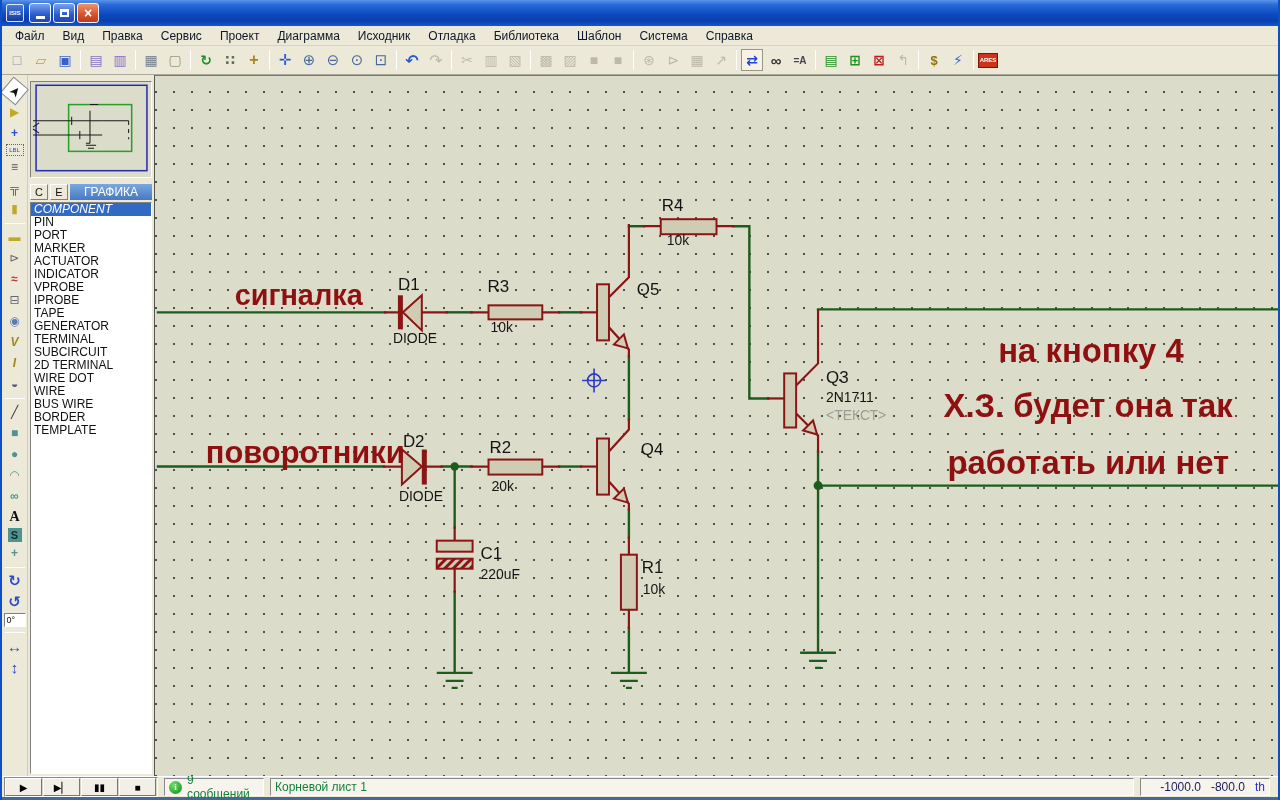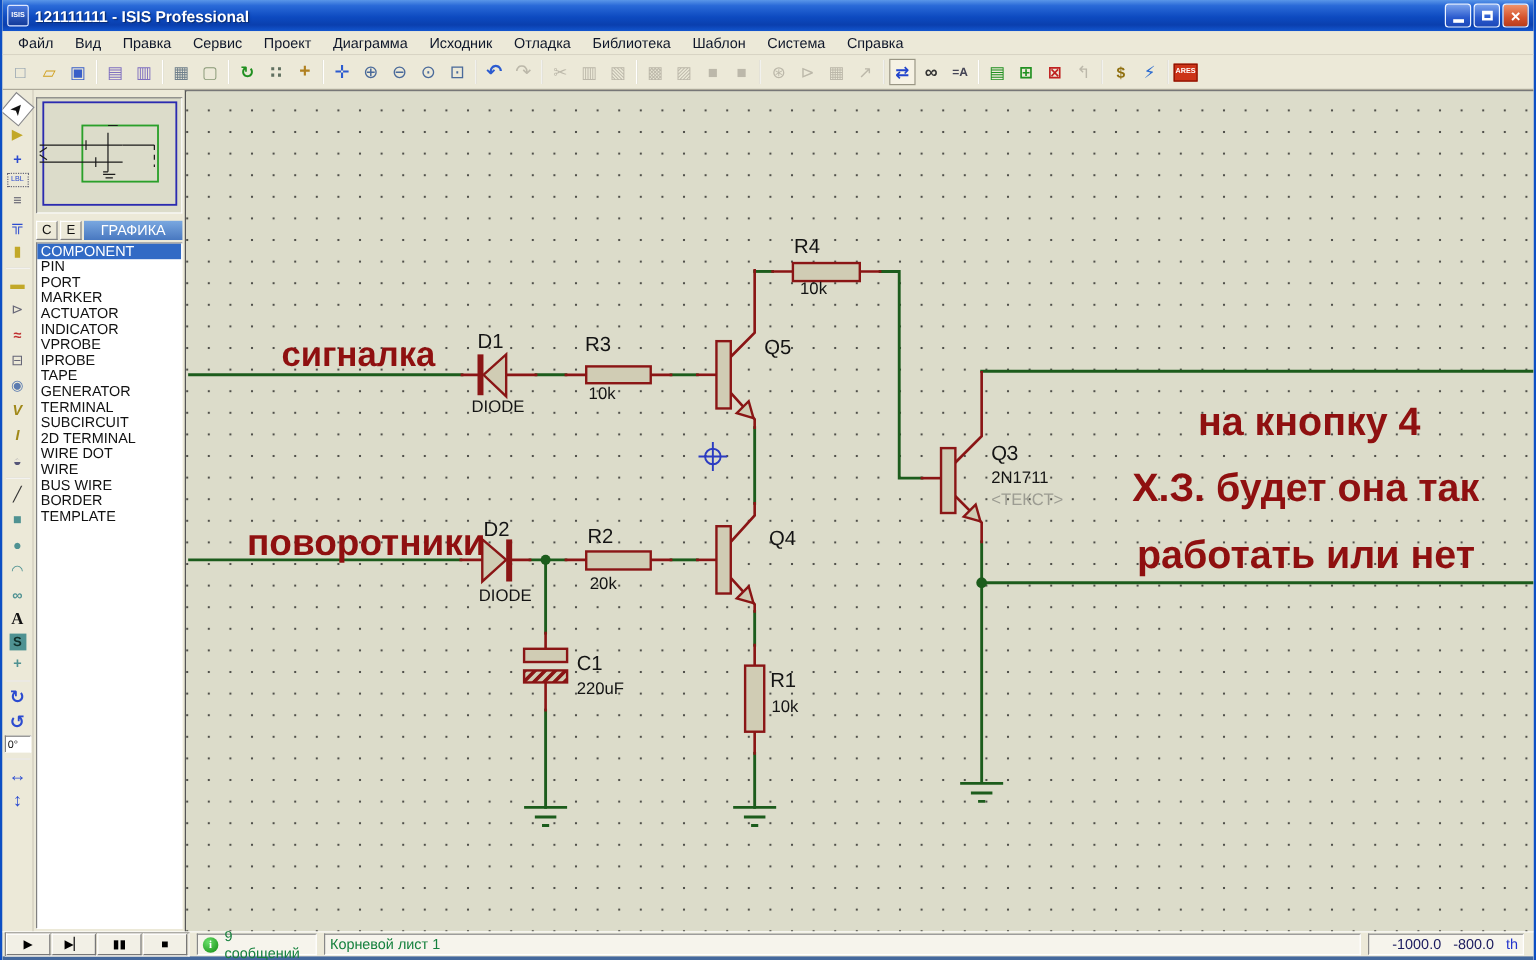--- a/index.html
+++ b/index.html
@@ -88,21 +88,21 @@
   .minimap{height:97px;background:#dcdcca;border:1px solid #808080;border-bottom-color:#fff;border-right-color:#fff;margin-bottom:6px;}
   .selheader{display:flex;align-items:center;margin-bottom:2px;}
   .selbtn{width:18px;height:16px;background:#ece9d8;border:1px solid #fff;
     border-bottom-color:#808080;border-right-color:#808080;font-size:11px;color:#111;
     display:flex;align-items:center;justify-content:center;margin-right:2px;}
   .selcap{flex:1;height:16px;background:linear-gradient(180deg,#7aa8e0,#4878c0);color:#fff;
     font-size:12px;display:flex;align-items:center;justify-content:center;}
   .sellist{flex:1;background:#fff;border:1px solid #808080;border-bottom-color:#fff;border-right-color:#fff;
     overflow:hidden;font-size:12px;color:#111;margin-bottom:2px;}
   .selitem{height:13px;line-height:13px;padding-left:3px;white-space:nowrap;}
-  .selitem.sel{background:#316ac5;color:#fff;}
+  .selitem.sel{background:#316ac5;color:#fff;font-style:italic;}
   
   .canvas{flex:1;position:relative;background-color:#dcdcca;
     border-left:1px solid #555;border-top:1px solid #777;
     background-image:radial-gradient(circle,#50504a 1.1px,transparent 1.3px);
     background-size:18px 18px;background-position:10px 7px;}
   .canvas svg{position:absolute;left:0;top:0;width:100%;height:100%;}
   .wire{stroke:var(--wire);stroke-width:2.4;fill:none;stroke-linecap:square;}
   .pin{stroke:var(--component);stroke-width:2.2;fill:none;stroke-linecap:square;}
   .body{stroke:var(--component);stroke-width:2;fill:var(--fill);}
   .bar{fill:var(--component);stroke:none;}
@@ -136,21 +136,20 @@
 </style>
 </head>
 <body>
 
 <div class="window" data-name="app-window">
 
   <div class="titlebar" data-name="title-bar">
     <span class="app-icon" data-name="app-logo-icon">
         <i data-name="app-logo-text">ISIS</i>
       </span>
-    <span class="title" data-name="window-title">121111111 - ISIS Professional</span>
     <span class="winbtns" data-name="window-buttons">
       <span class="wbtn" data-name="minimize-button">
           <i class="minbar" data-name="minimize-icon"></i>
         </span>
       <span class="wbtn" data-name="restore-button">
           <i class="maxsq" data-name="restore-icon"></i>
         </span>
       <span class="wbtn close" data-name="close-button">×</span>
     </span>
   </div>

